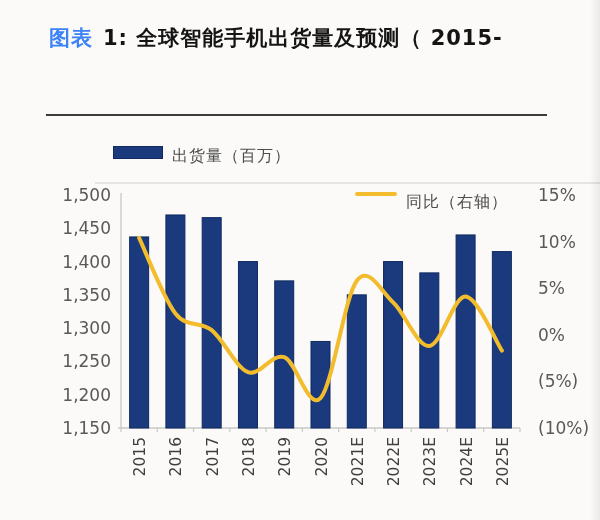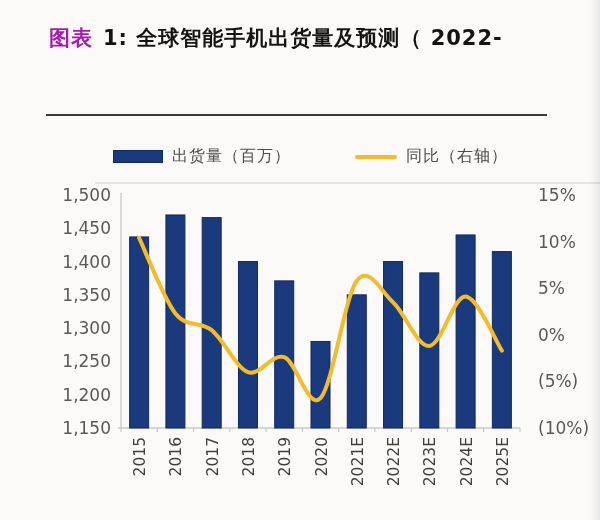--- a/index.html
+++ b/index.html
@@ -15,55 +15,55 @@
   }
   .edge-strip{
     position:absolute;right:0;top:0;width:10px;height:520px;
     background:linear-gradient(to right,rgba(0,0,0,0),rgba(0,0,0,0.07));
   }
   .title-block{
     position:absolute;left:49px;top:22px;width:510px;
     font-size:21px;font-weight:bold;color:#141414;
     line-height:32px;letter-spacing:1px;
   }
-  .title-prefix{color:#a21caf;margin-right:10px;}
+  .title-prefix{color:#3b82f6;margin-right:10px;}
   .title-divider{
     position:absolute;left:46px;top:114px;width:501px;height:2px;
     background:#3b3b3b;
   }
   .legend{position:absolute;left:0;top:146px;width:600px;height:24px;}
-  .legend-item{position:absolute;display:flex;align-items:center;}
+  .legend-item{position:absolute;display:flex;align-items:flex-start;}
   .legend-item .lbl{font-size:16px;color:#4d4d4d;letter-spacing:1px;}
   .swatch-bar{
     width:50px;height:13px;margin-right:9px;
     background:#1a3a7d;border:1px solid #0f2a63;box-sizing:border-box;
   }
   .swatch-line{
     width:42px;height:4px;margin-right:9px;border-radius:2px;
     background:#f2bc2d;
   }
   svg text{font-family:"DejaVu Sans","Liberation Sans",sans-serif;}
 </style>
 </head>
 <body>
 
 <div id="screen">
 
   <div class="title-block">
-    <span class="title-prefix">图表</span><span>1: 全球智能手机出货量及预测（ 2022-</span><br>
+    <span class="title-prefix">图表</span><span>1: 全球智能手机出货量及预测（ 2015-</span><br>
   </div>
 
   <div class="title-divider"></div>
 
   <div class="legend">
     <div class="legend-item" style="left:113px;">
       <span class="swatch-bar"></span>
       <span class="lbl">出货量（百万）</span>
     </div>
-    <div class="legend-item" style="left:355px;">
+    <div class="legend-item" style="left:355px;margin-top:46px;">
       <span class="swatch-line"></span>
       <span class="lbl">同比（右轴）</span>
     </div>
   </div>
 
   <svg id="chart" width="600" height="520" viewBox="0 0 600 520" style="position:absolute;left:0;top:0;">
       <line x1="95" y1="183" x2="600" y2="183" stroke="#dddcda" stroke-width="1.5"></line>
       <line x1="121" y1="193" x2="121" y2="428" stroke="#c8c8c8" stroke-width="1.3"></line>
       <line x1="118" y1="428" x2="520" y2="428" stroke="#c8c8c8" stroke-width="1.3"></line>
       <line x1="121" y1="428" x2="121" y2="432" stroke="#c8c8c8" stroke-width="1.2"></line>

